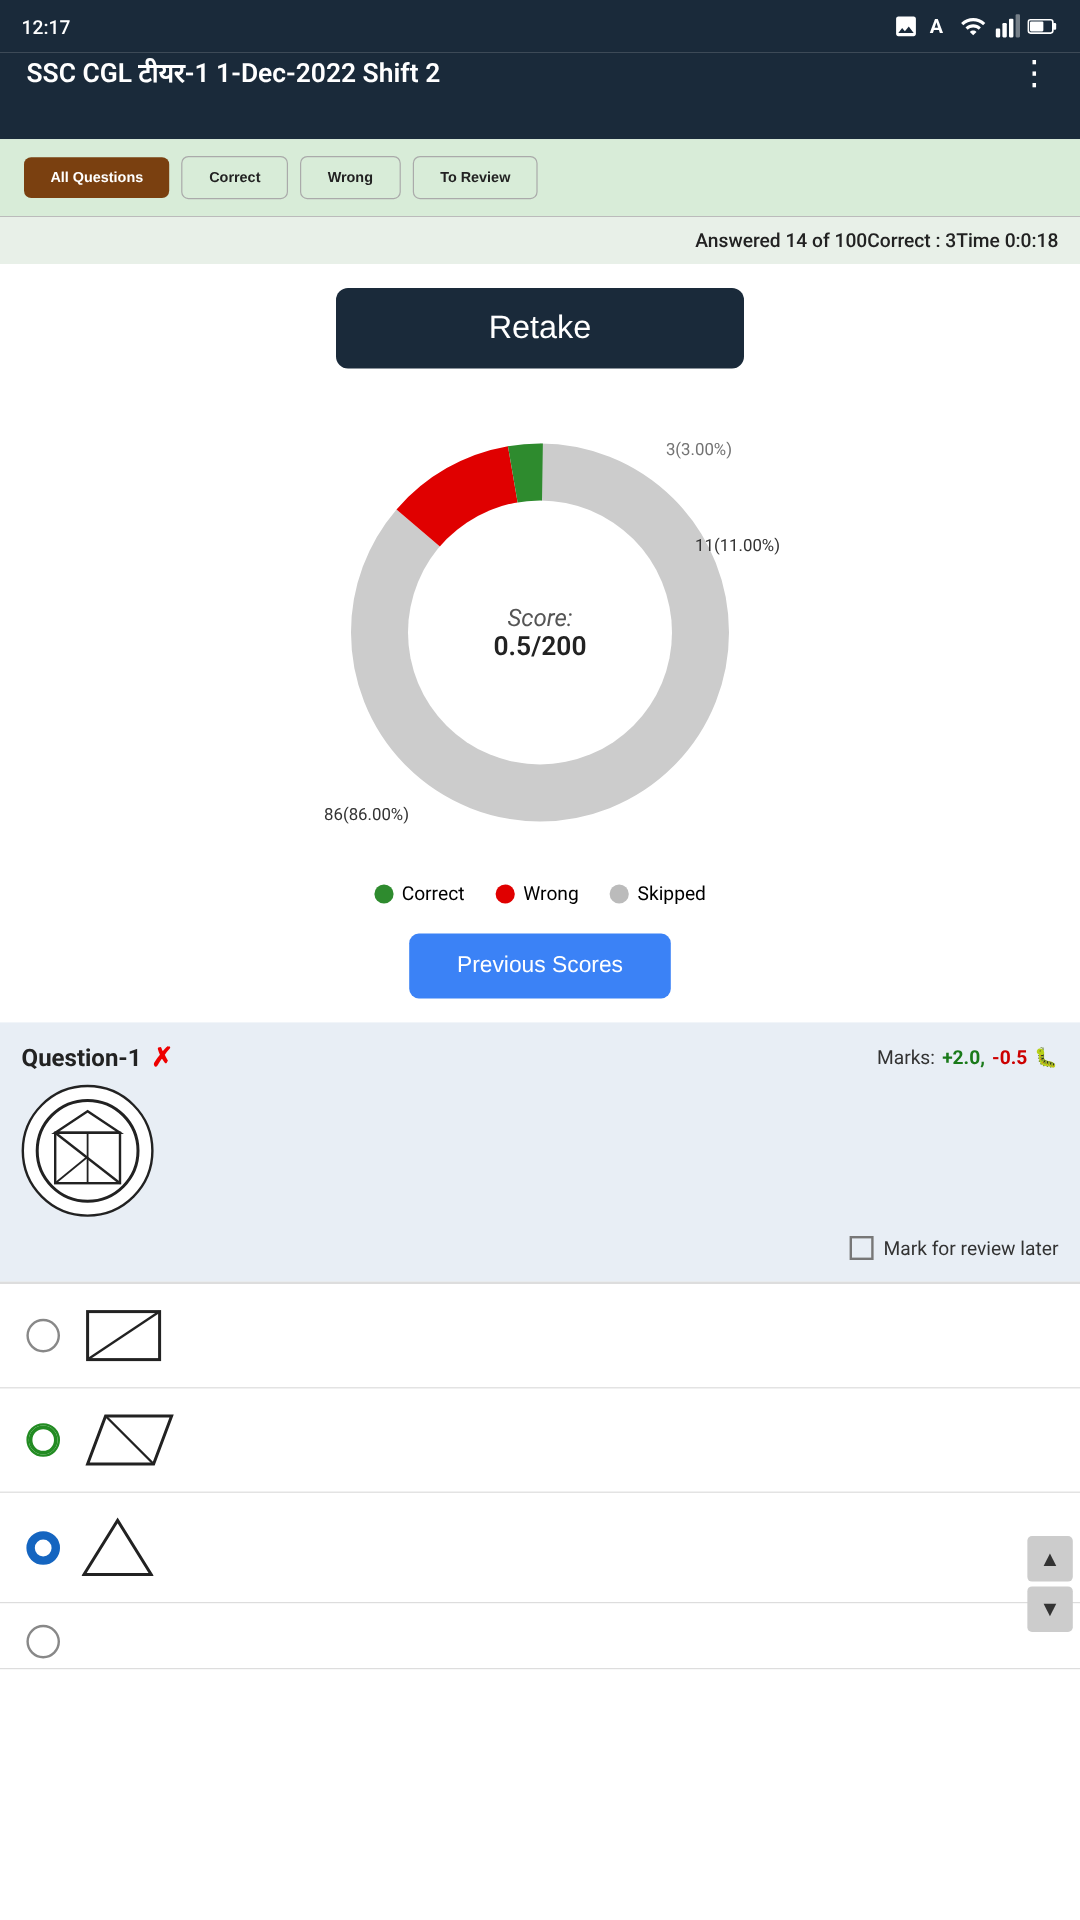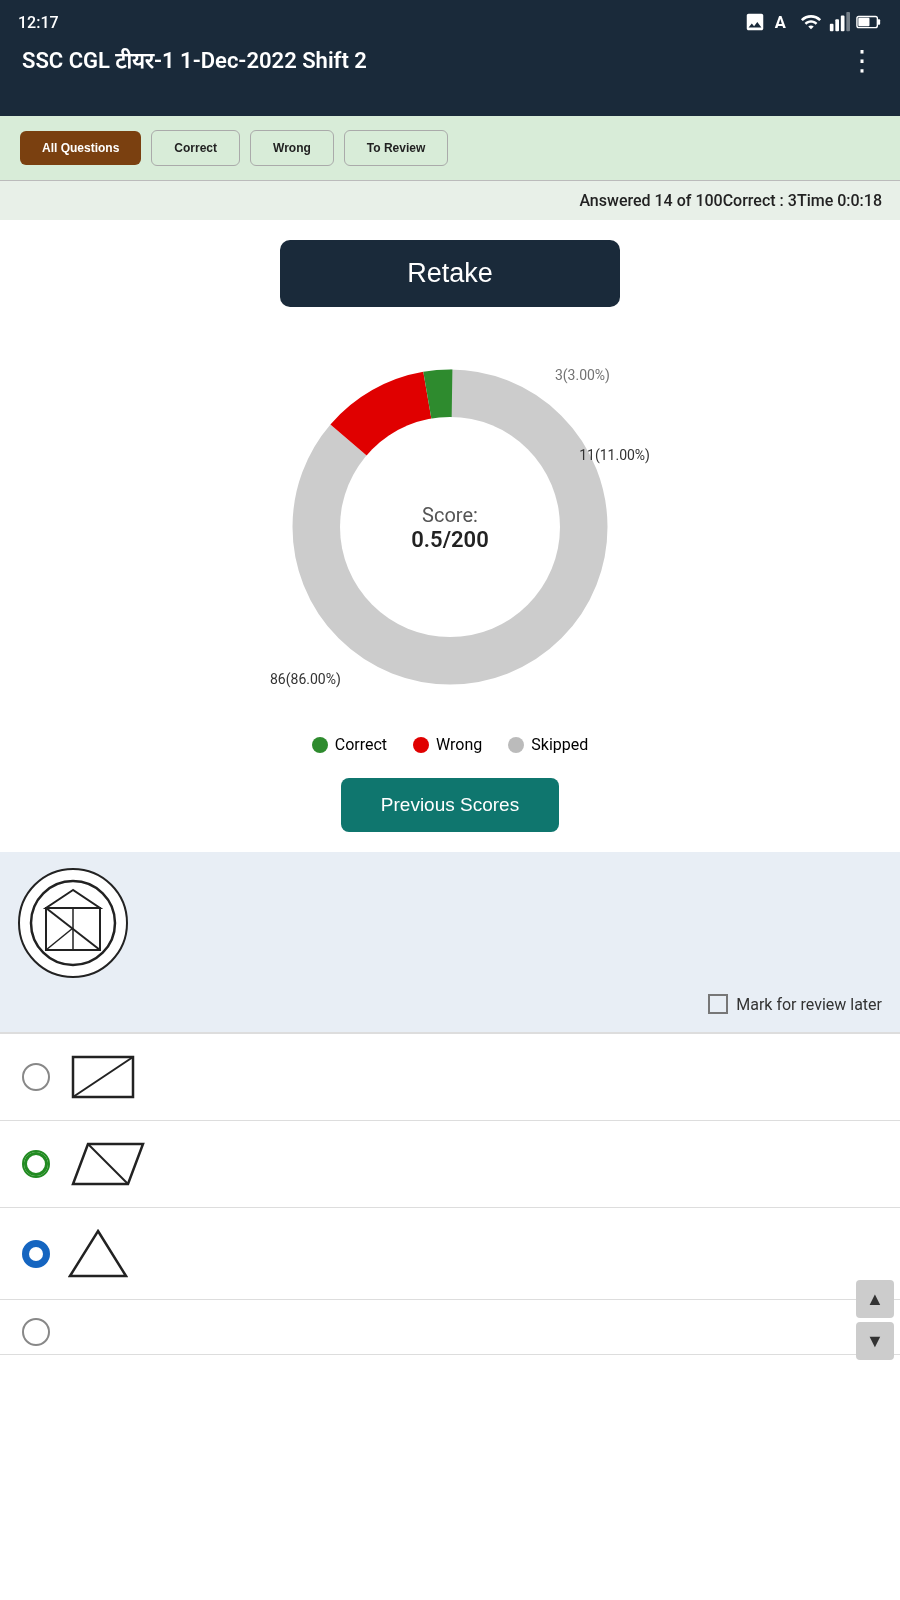--- a/index.html
+++ b/index.html
@@ -113,20 +113,21 @@
     .chart-label {
       position: absolute;
       top: 50%;
       left: 50%;
       transform: translate(-50%, -50%);
       text-align: center;
     }
     .chart-label .score-text {
       font-size: 20px;
       color: #555;
+      font-style: italic;
     }
     .chart-label .score-value {
       font-size: 22px;
       color: #222;
       font-weight: 600;
     }
 
     
     .legend {
       display: flex;
@@ -141,21 +142,21 @@
       font-size: 16px;
     }
     .legend-dot {
       width: 16px;
       height: 16px;
       border-radius: 50%;
     }
 
     
     .prev-scores-btn {
-      background: #0f766e;
+      background: #3b82f6;
       color: #fff;
       border: none;
       border-radius: 8px;
       font-size: 19px;
       font-weight: 500;
       padding: 16px 40px;
       cursor: pointer;
       margin: 14px 0 0 0;
     }
 
@@ -415,20 +416,32 @@
       <span class="legend-dot" style="background:#bbbbbb;"></span>
       <span>Skipped</span>
     </div>
   </div>
 
   <button class="prev-scores-btn">Previous Scores</button>
 
 </div>
 
 <div class="question-section">
+  <div class="question-header">
+    <div class="question-title">
+      <span>Question-1</span>
+      <span class="wrong-icon">✗</span>
+    </div>
+    <div class="marks-info">
+      <span>Marks:</span>
+      <span class="marks-positive">+2.0,</span>
+      <span class="marks-negative">-0.5</span>
+      <span>🐛</span>
+    </div>
+  </div>
 
 
   <div class="question-image">
     <svg width="90" height="90" viewBox="0 0 90 90">
 
       <circle cx="45" cy="45" r="42" fill="none" stroke="#222" stroke-width="2.5"></circle>
 
       <rect x="18" y="30" width="54" height="42" fill="none" stroke="#222" stroke-width="2"></rect>
 
       <line x1="18" y1="30" x2="72" y2="72" stroke="#222" stroke-width="2"></line>

